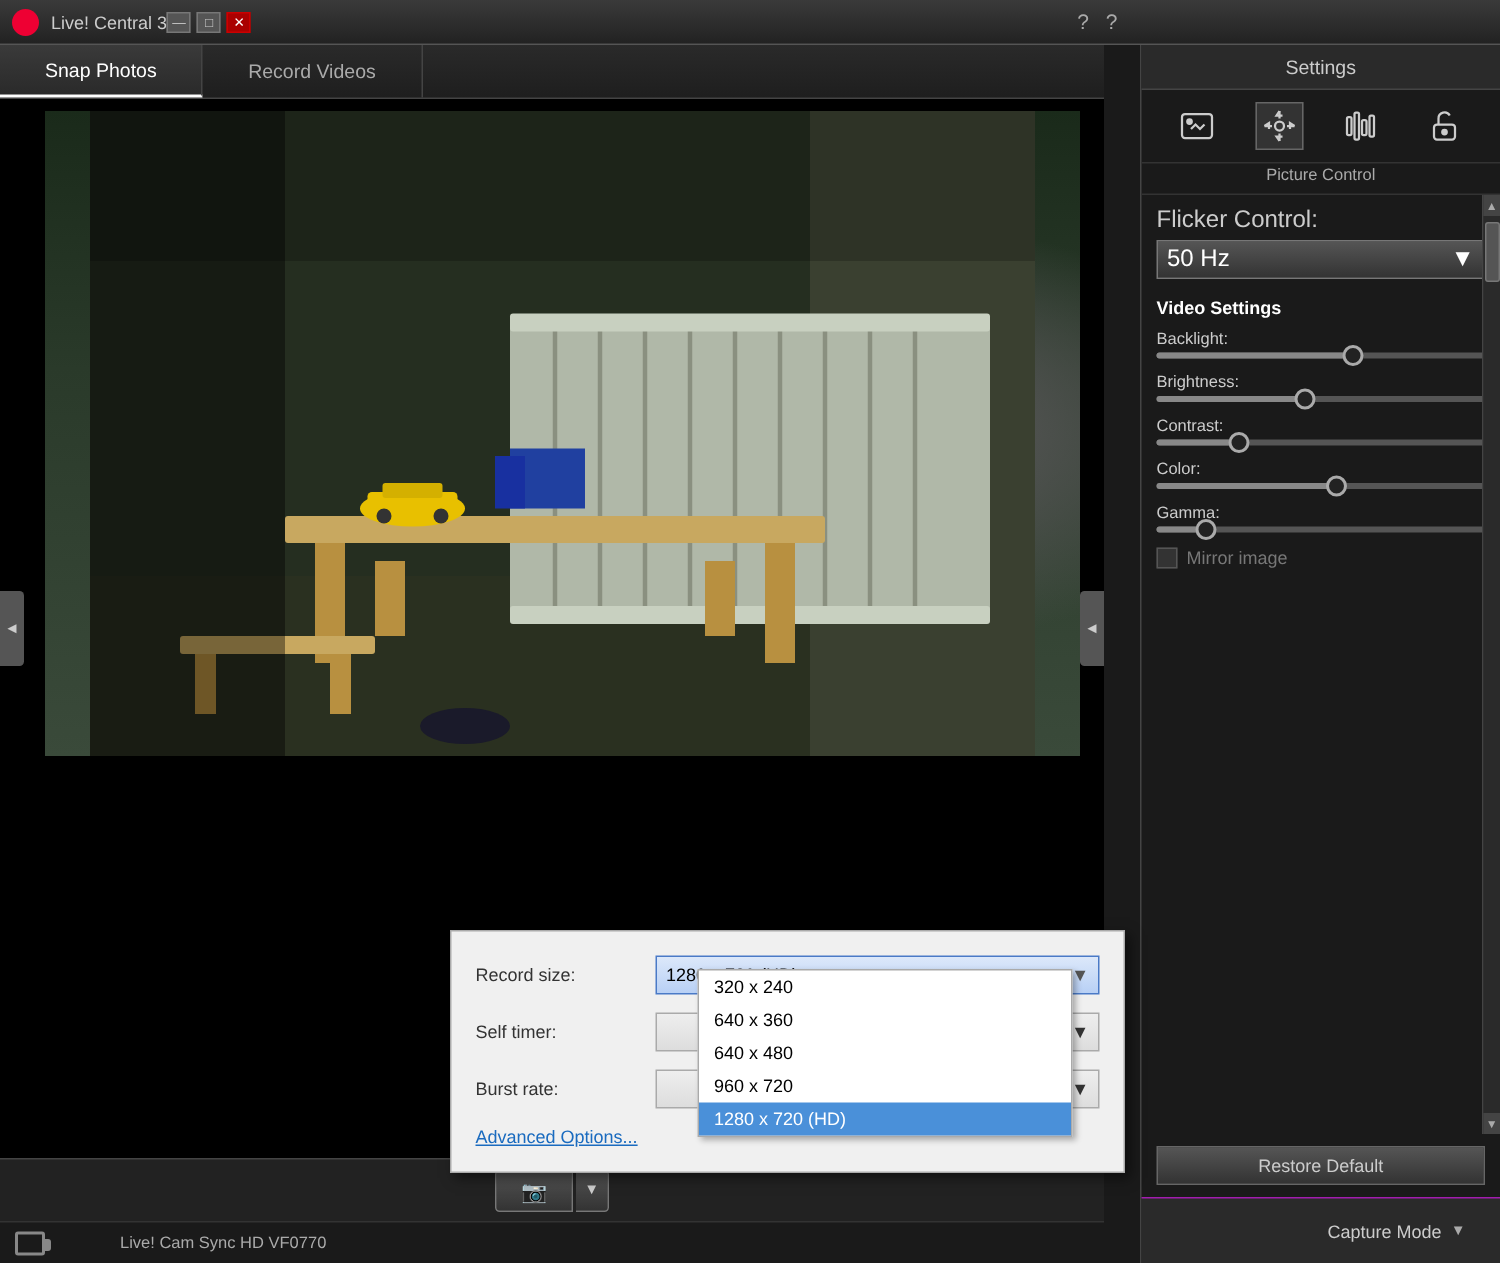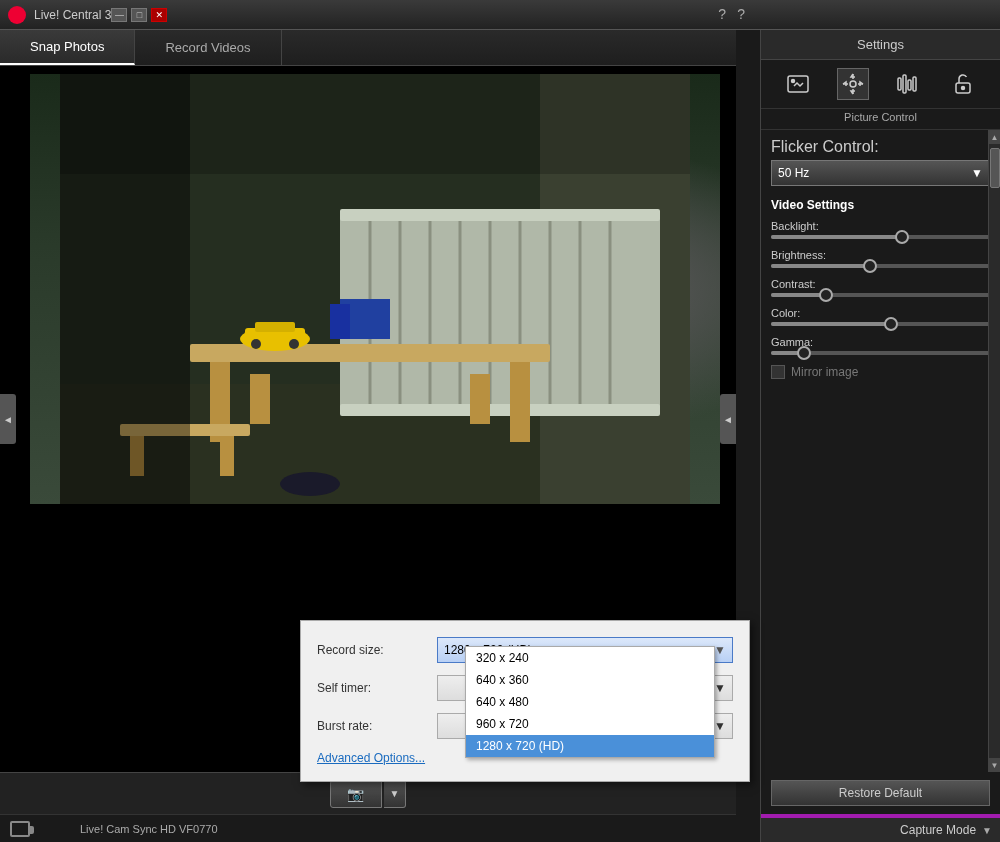--- a/index.html
+++ b/index.html
@@ -317,21 +317,21 @@
       color: #ccc;
       font-size: 16px;
       margin-bottom: 4px;
     }
     .flicker-select {
       width: 100%;
       height: 24px;
       background: linear-gradient(to bottom, #555, #333);
       border: 1px solid #777;
       color: #fff;
-      font-size: 12px;
+      font-size: 16px;
       padding: 12px 6px;
       display: flex;
       align-items: center;
       justify-content: space-between;
       cursor: pointer;
     }
 
     .video-settings-title {
       color: #fff;
       font-size: 12px;
@@ -433,27 +433,27 @@
       color: #ccc;
       font-size: 12px;
       display: flex;
       align-items: center;
       justify-content: center;
       cursor: pointer;
       margin: 8px 10px;
     }
 
     #capture-mode-bar {
-      height: 28px;
+      height: 44px;
       background: #2a2a2a;
-      border-top: 4px solid #a21caf;
+      border-top: 1px solid #a21caf;
       display: flex;
       align-items: center;
       justify-content: flex-end;
-      padding: 0 8px;
+      padding: 0 23px;
       gap: 6px;
     }
     #capture-mode-label {
       color: #ccc;
       font-size: 12px;
     }
     #capture-mode-arrow {
       color: #aaa;
       font-size: 10px;
     }

